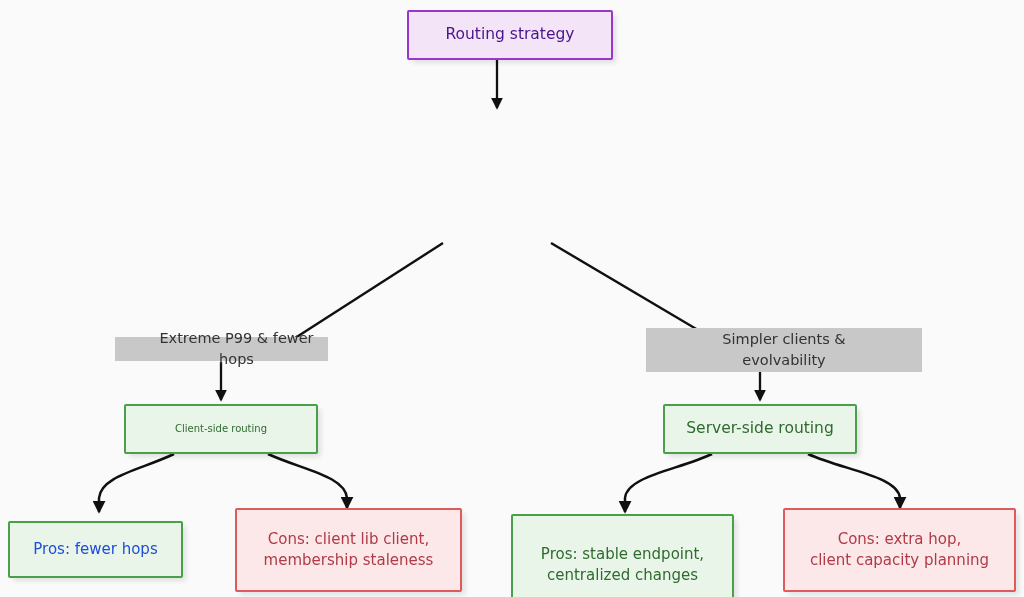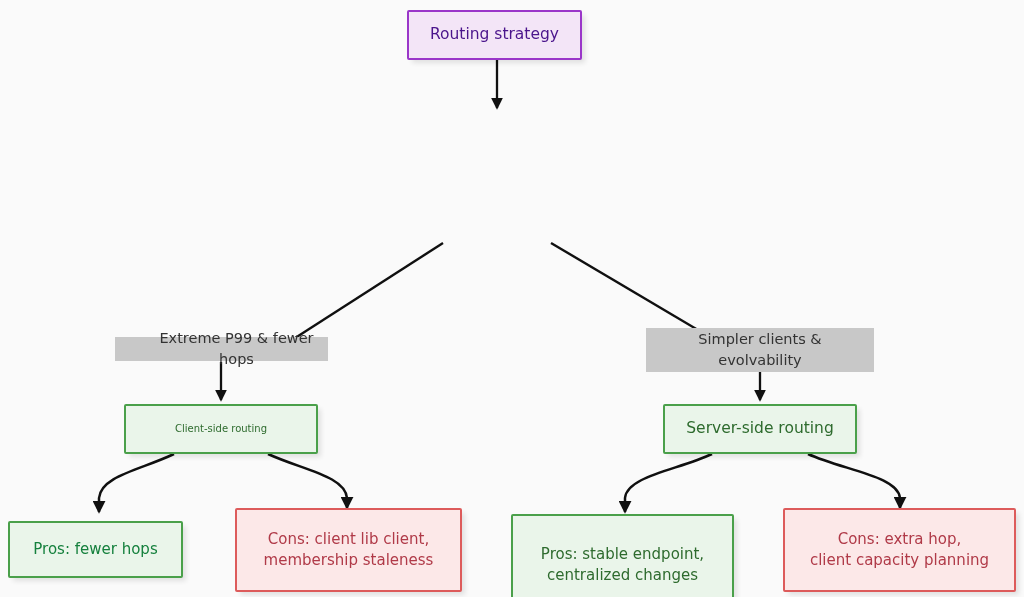--- a/index.html
+++ b/index.html
@@ -95,42 +95,42 @@
 
     <path d="M 174,454 C 140,470 101,476 99,498 L 99,512" fill="none" stroke="#101010" stroke-width="2.5" marker-end="url(#arrow)"></path>
 
     <path d="M 268,454 C 303,470 345,476 347,498 L 347,508" fill="none" stroke="#101010" stroke-width="2.5" marker-end="url(#arrow)"></path>
 
     <path d="M 712,454 C 678,470 627,476 625,498 L 625,512" fill="none" stroke="#101010" stroke-width="2.5" marker-end="url(#arrow)"></path>
 
     <path d="M 808,454 C 843,470 898,476 900,498 L 900,508" fill="none" stroke="#101010" stroke-width="2.5" marker-end="url(#arrow)"></path>
   </svg>
 
-  <div class="node" style="left:407px; top:10px; width:175px; height:50px;
+  <div class="node" style="left:407px; top:10px; width:206px; height:50px;
               border-color:#9a36c9; background:#f3e5f7; color:#4a148c;
               font-size:15.5px;">Routing strategy</div>
 
 
   <div class="edge-label" style="left:115px; top:337px; width:213px; height:24px;
               background:#c8c8c8; color:#333333; font-size:14.5px;padding-left:30px;">Extreme P99 &amp; fewer hops</div>
 
-  <div class="edge-label" style="left:646px; top:328px; width:228px; height:44px;
+  <div class="edge-label" style="left:646px; top:328px; width:276px; height:44px;
               background:#c8c8c8; color:#333333; font-size:14.5px;">Simpler clients &amp;
 evolvability</div>
 
   <div class="node" style="left:124px; top:404px; width:194px; height:50px;
               border-color:#4aa04a; background:#eaf5ea; color:#2e6b2e;
               font-size:10px;">Client-side routing</div>
 
   <div class="node" style="left:663px; top:404px; width:194px; height:50px;
               border-color:#4aa04a; background:#eaf5ea; color:#2e6b2e;
               font-size:15.5px;">Server-side routing</div>
 
   <div class="node" style="left:8px; top:521px; width:175px; height:57px;
-              border-color:#4aa04a; background:#eaf5ea; color:#15803d;
+              border-color:#4aa04a; background:#eaf5ea; color:#1d4ed8;
               font-size:15px;">Pros: fewer hops</div>
 
   <div class="node" style="left:235px; top:508px; width:227px; height:84px;
               border-color:#dd5b5b; background:#fce8e8; color:#b03a48;
               font-size:15px;">Cons: client lib client,
 membership staleness</div>
 
   <div class="node" style="left:511px; top:514px; width:223px; height:101px;
               border-color:#4aa04a; background:#eaf5ea; color:#2e6b2e;
               font-size:15px;">Pros: stable endpoint,

